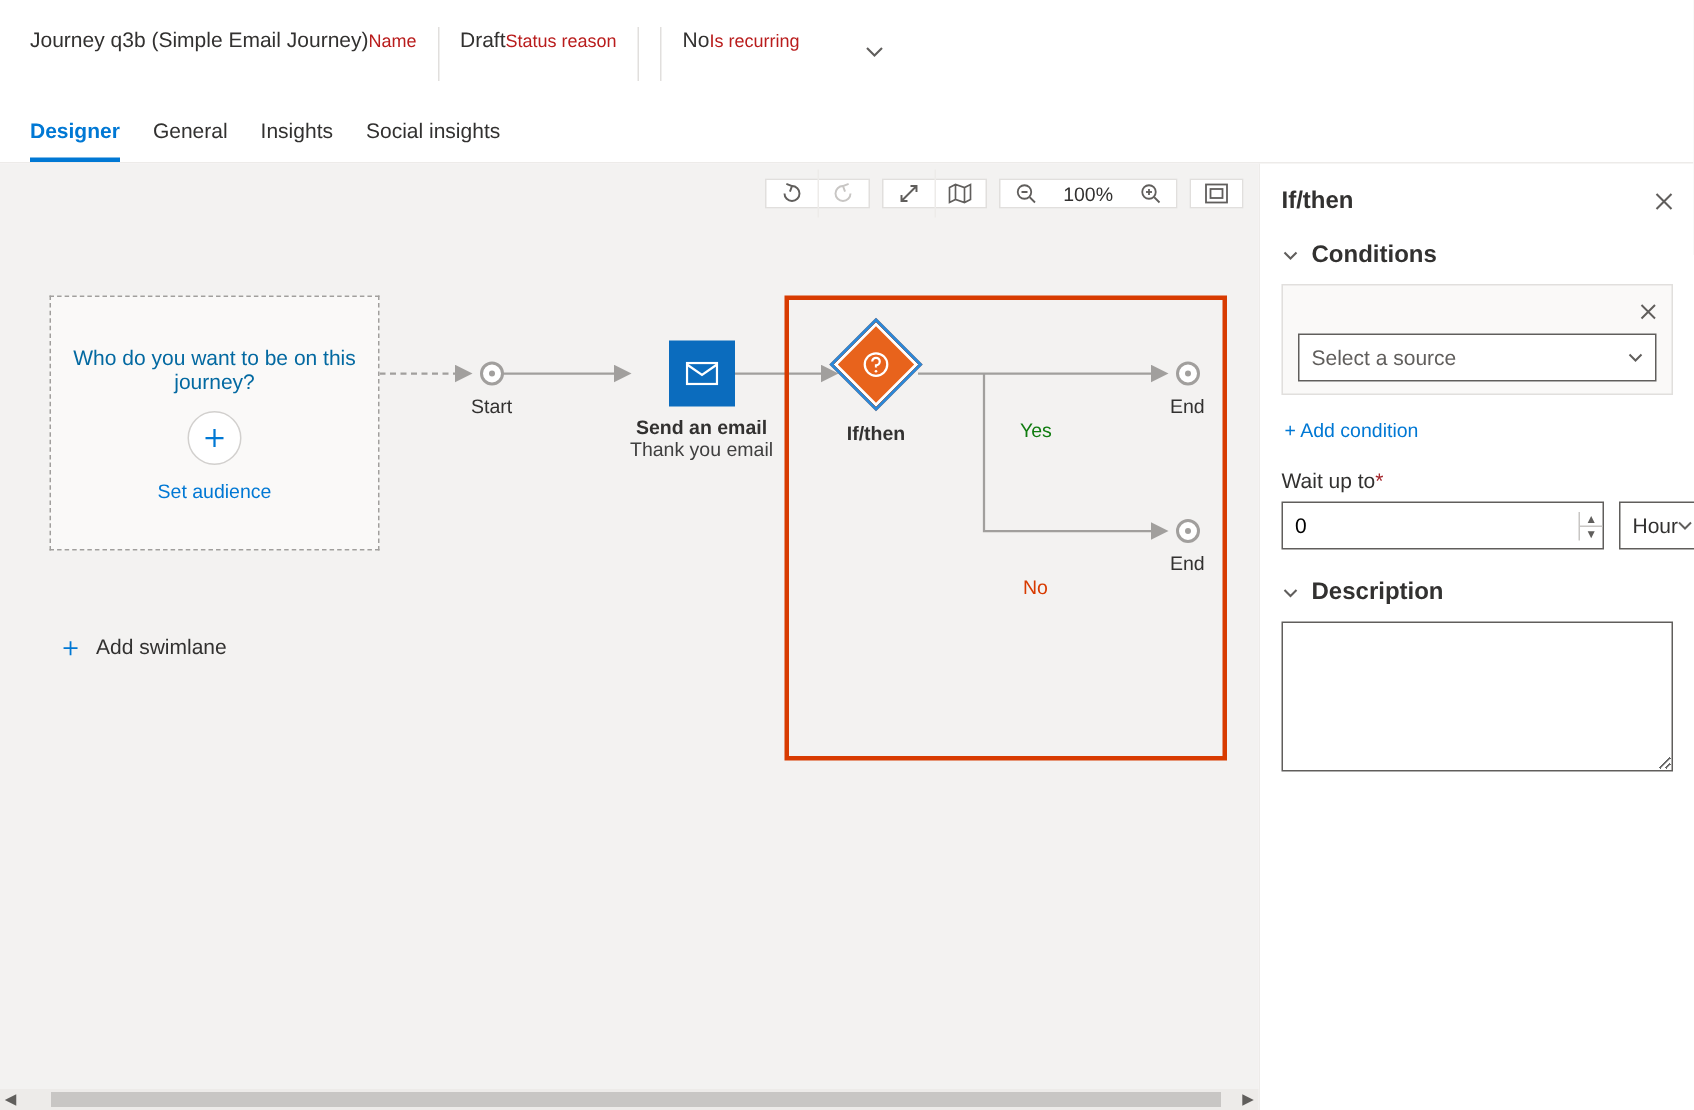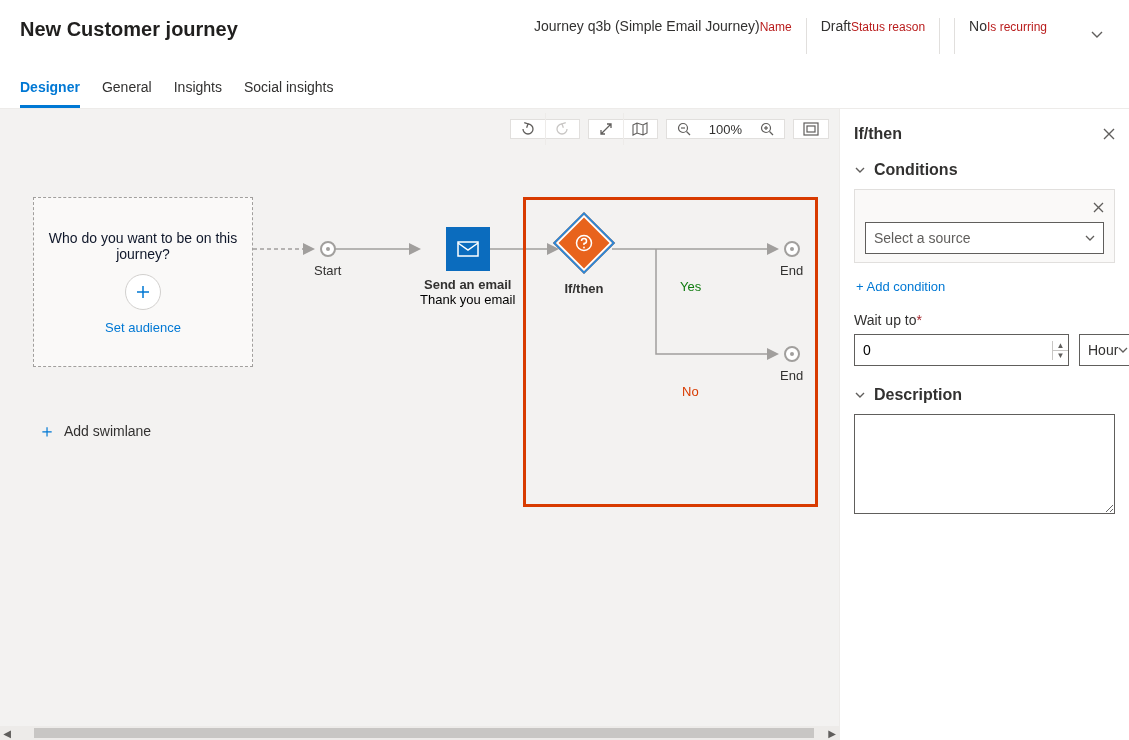--- a/index.html
+++ b/index.html
@@ -55,33 +55,33 @@
   .tlabel { padding:0 8px; font-size:13px; color:#323130;}
   
   .canvas { position:absolute; inset:0; }
   .highlight-box { position:absolute; left:523px; top:88px; width:295px; height:310px; border:3px solid #d83b01; pointer-events:none;}
   
   .audience {
     position:absolute; left:33px; top:88px; width:220px; height:170px;
     border:1px dashed #a19f9d; background:#faf9f8; display:flex; flex-direction:column;
     align-items:center; justify-content:center; text-align:center; padding:12px;
   }
-  .audience-q { font-size:14px; color:#0f172a; margin-bottom:12px;}
+  .audience-q { font-size:14px; color:#0369a1; margin-bottom:12px;}
   .plus-circle { width:36px; height:36px; border-radius:50%; border:1px solid #d2d0ce; background:#fff;
     display:flex; align-items:center; justify-content:center; color:#0078d4; font-size:20px; cursor:pointer; margin-bottom:10px;}
   .audience-link { color:#0078d4; font-size:13px; cursor:pointer;}
   
   .flow-svg { position:absolute; left:0; top:0; width:100%; height:100%; pointer-events:none;}
   
   .node { position:absolute; display:flex; flex-direction:column; align-items:center; pointer-events:auto;}
   .start-dot, .end-dot { width:16px; height:16px; border-radius:50%; background:#fff; border:2px solid #a19f9d; position:relative;}
   .start-dot::after, .end-dot::after { content:""; position:absolute; inset:4px; border-radius:50%; background:#a19f9d;}
   .node-label { font-size:13px; color:#323130; margin-top:6px;}
   .email-tile { width:44px; height:44px; background:#0b6cbe; display:flex; align-items:center; justify-content:center; color:#fff;}
-  .email-sub { font-size:13px; color:#000000;}
+  .email-sub { font-size:13px; color:#404040;}
   .diamond {
     width:44px; height:44px; background:#e8631c; transform:rotate(45deg); border:2px solid #2b88d8;
     display:flex; align-items:center; justify-content:center; cursor:pointer;
     box-shadow: 0 0 0 2px #fff inset;
   }
   .diamond-inner { transform:rotate(-45deg); color:#fff;}
   .branch-label { position:absolute; font-size:13px;margin-top:40px;}
   .branch-label.yes{ color:#107c10;}
   .branch-label.no{ color:#d83b01;}
   
@@ -111,21 +111,20 @@
   .spin-btn{ flex:1; display:flex; align-items:center; justify-content:center; font-size:8px; cursor:pointer; color:#605e5c;}
   .spin-btn+.spin-btn{border-top:1px solid #c8c6c4;}
   .unit-select{ width:120px; border:1px solid #605e5c; height:32px; display:flex; align-items:center; justify-content:space-between; padding:0 8px; cursor:pointer;}
   .desc-area{ width:100%; height:100px; border:1px solid #605e5c; resize:both; padding:6px; font-family:inherit; font-size:14px;}
   svg { display:block;}
 </style>
 </head>
 <body>
 
 <div class="header">
-  <div class="page-title">New Customer journey</div>
   <div class="header-fields">
     <div class="hf">
       <span class="hf-value">Journey q3b (Simple Email Journey)</span>
       <span class="hf-label">Name</span>
     </div>
     <div class="hf-sep"></div>
     <div class="hf">
       <span class="hf-value">Draft</span>
       <span class="hf-label">Status reason</span>
     </div>

